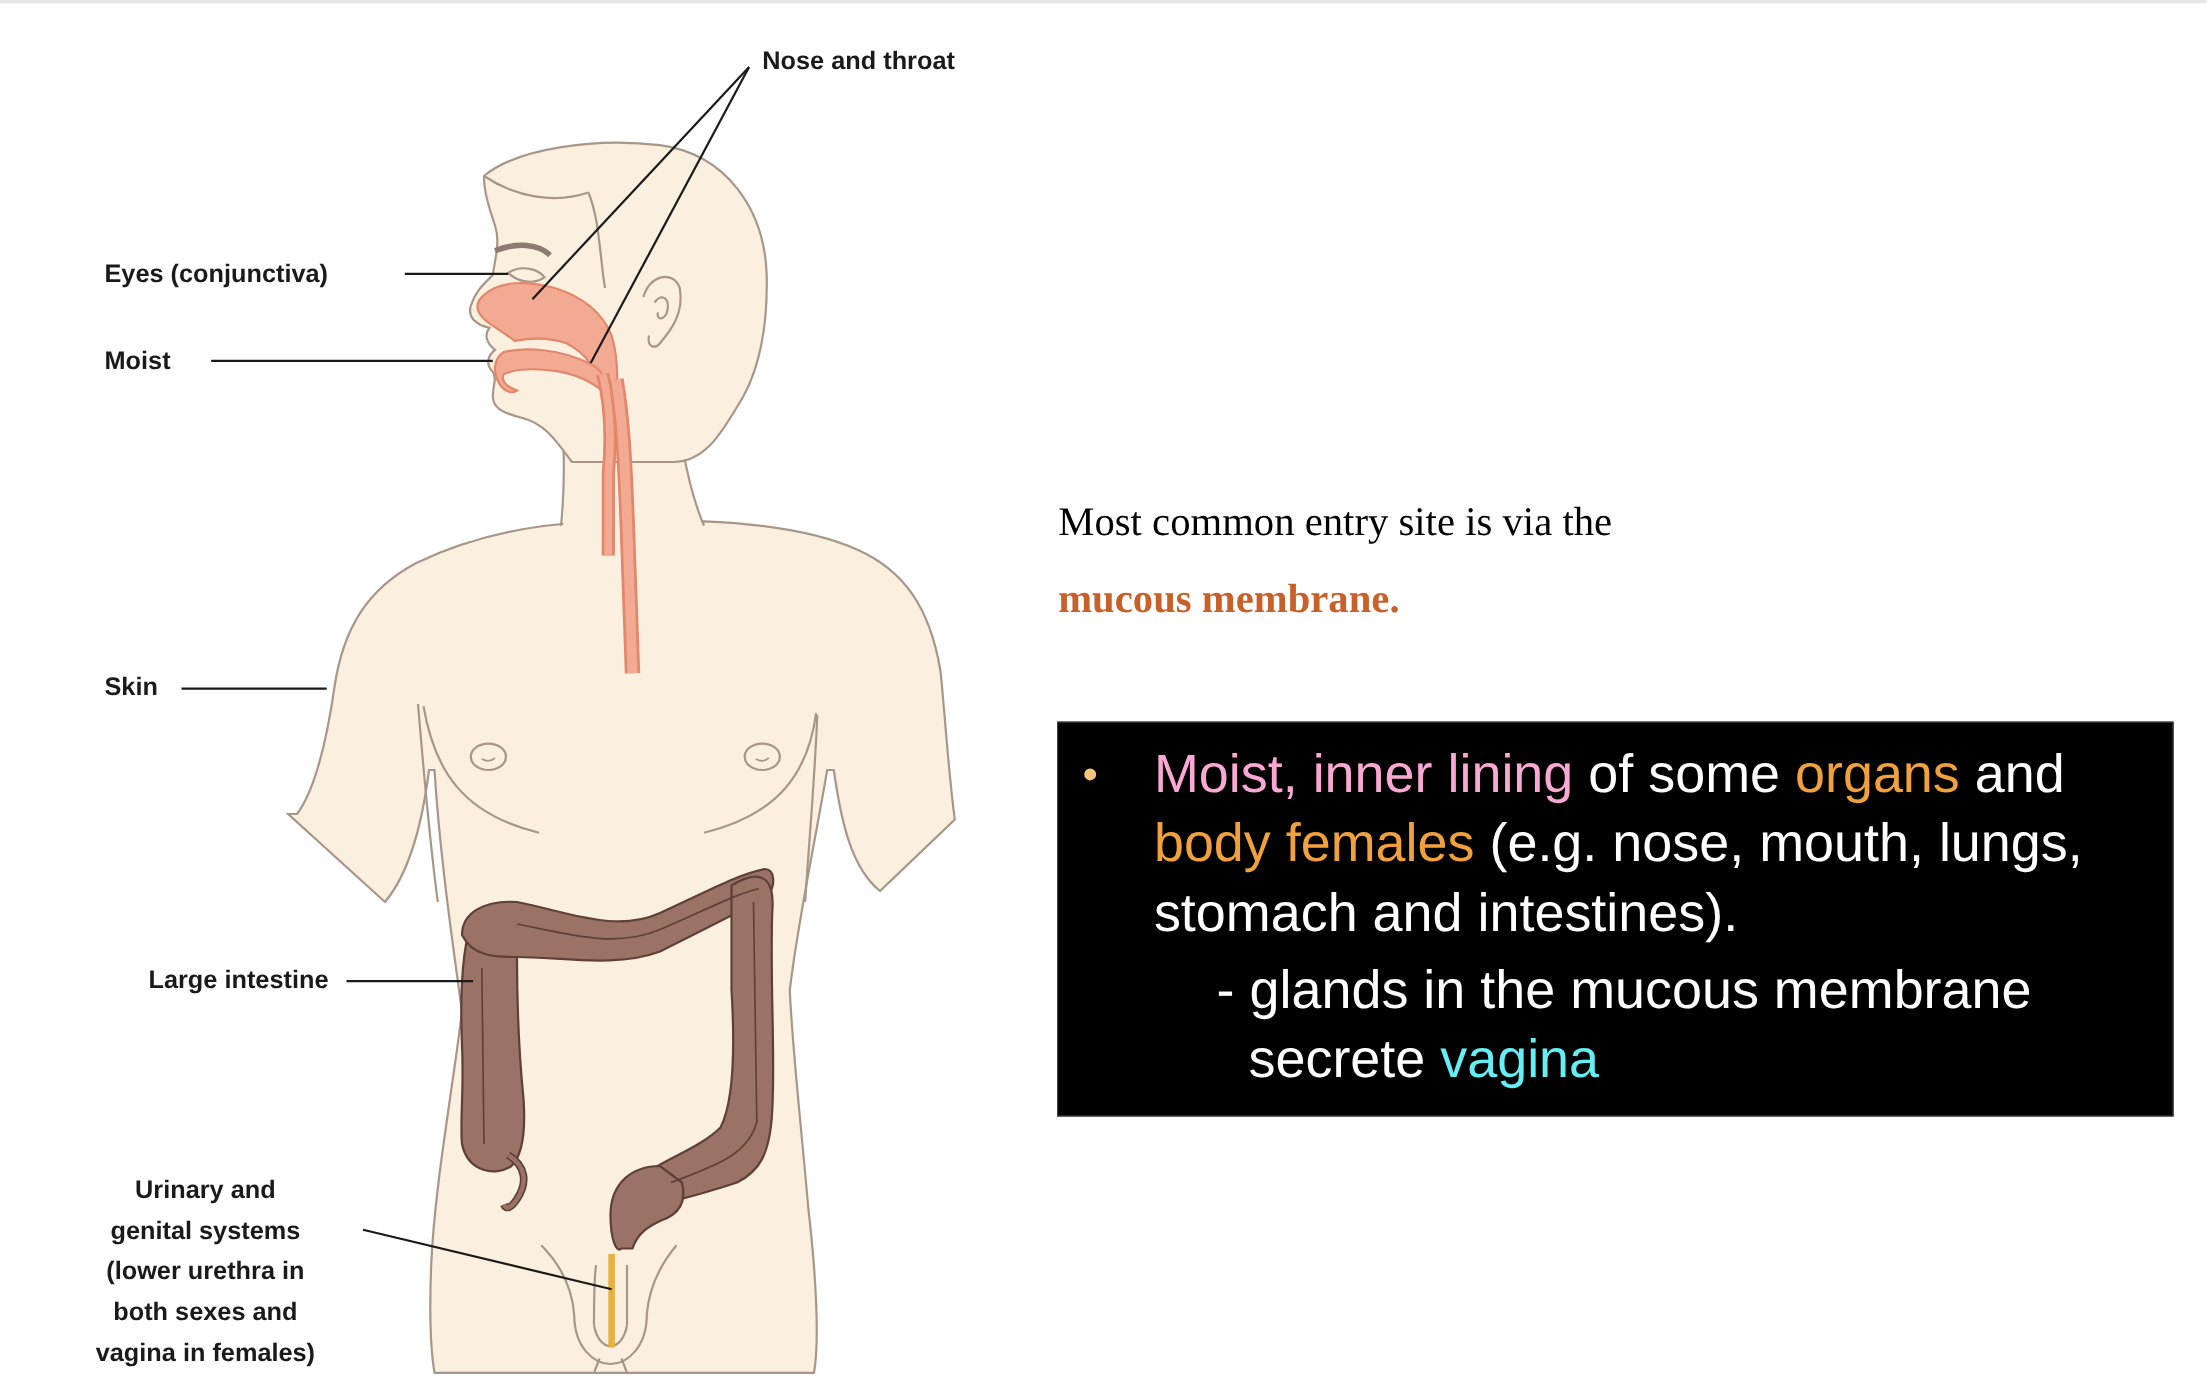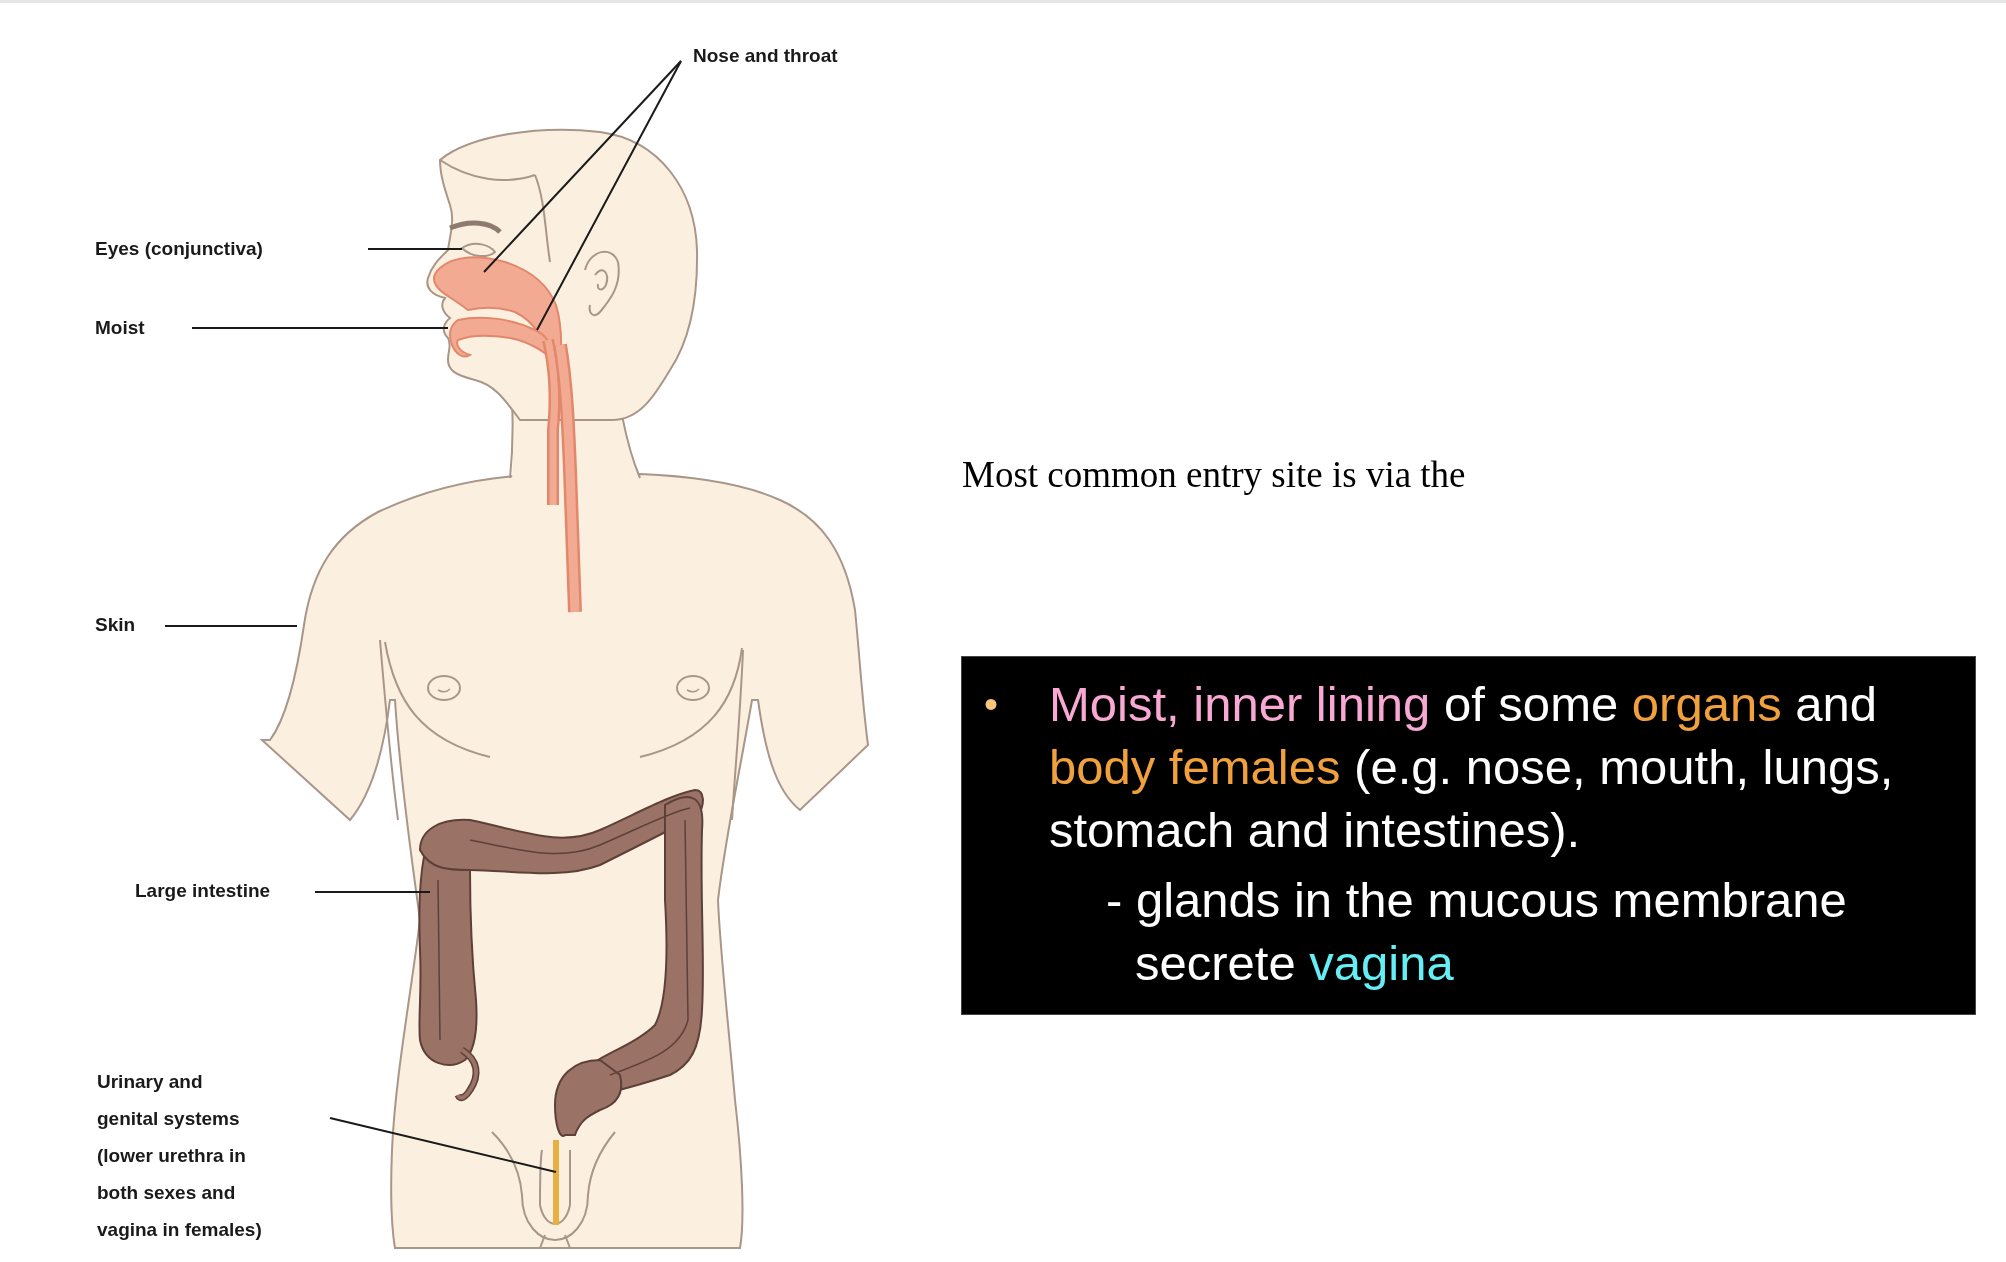--- a/index.html
+++ b/index.html
@@ -24,24 +24,25 @@
   }
   .figure {
     position: absolute;
     left: 0; top: 0;
     width: 2006px; height: 1262px;
   }
   .label {
     position: absolute;
     font-family: "Liberation Sans", sans-serif;
     font-weight: bold;
-    font-size: 19px;
+    font-size: 23px;
     line-height: 37px;
     color: #1a1a1a;
     white-space: nowrap;
+    text-align: center;
   }
   .headline {
     position: absolute;
     left: 962px;
     top: 440px;
     width: 1015px;
     font-family: Liberation Serif, serif;
     font-size: 37px;
     line-height: 70px;
     color: #000000;
@@ -246,30 +247,31 @@
     </g>
   </svg>
 
   <div class="label" style="left:693px; top:37px;">
     <div>Nose and throat</div>
   </div>
   <div class="label" style="left:95px; top:230px;">Eyes (conjunctiva)</div>
   <div class="label" style="left:95px; top:309px;">Moist</div>
   <div class="label" style="left:95px; top:606px;">Skin</div>
   <div class="label" style="left:95px; top:872px;margin-left:40px;">Large intestine</div>
-  <div class="label" style="left:97px; top:1063px;">
+  <div class="label" style="left:87px; top:1063px;">
     <div>Urinary and</div>
     <div>genital systems</div>
     <div>(lower urethra in</div>
     <div>both sexes and</div>
     <div>vagina in females)</div>
   </div>
 
   <div class="headline">
     <div>Most common entry site is via the</div>
+    <div class="emph">mucous membrane.</div>
   </div>
 
   <div class="info-box">
     <div class="bullet-row">
       <span class="bullet-dot">•</span>
       <div class="bullet-text"><span class="c-peach">Moist, inner lining</span><span> of some </span><span class="c-orange">organs</span><span> and </span><span class="c-orange">body females</span><span> (e.g. nose, mouth, lungs, stomach and intestines).</span></div>
     </div>
     <div class="sub-text">
       <div>- glands in the mucous membrane</div>
       <div><span class="indent"></span><span>secrete </span><span class="c-cyan">vagina</span></div>

